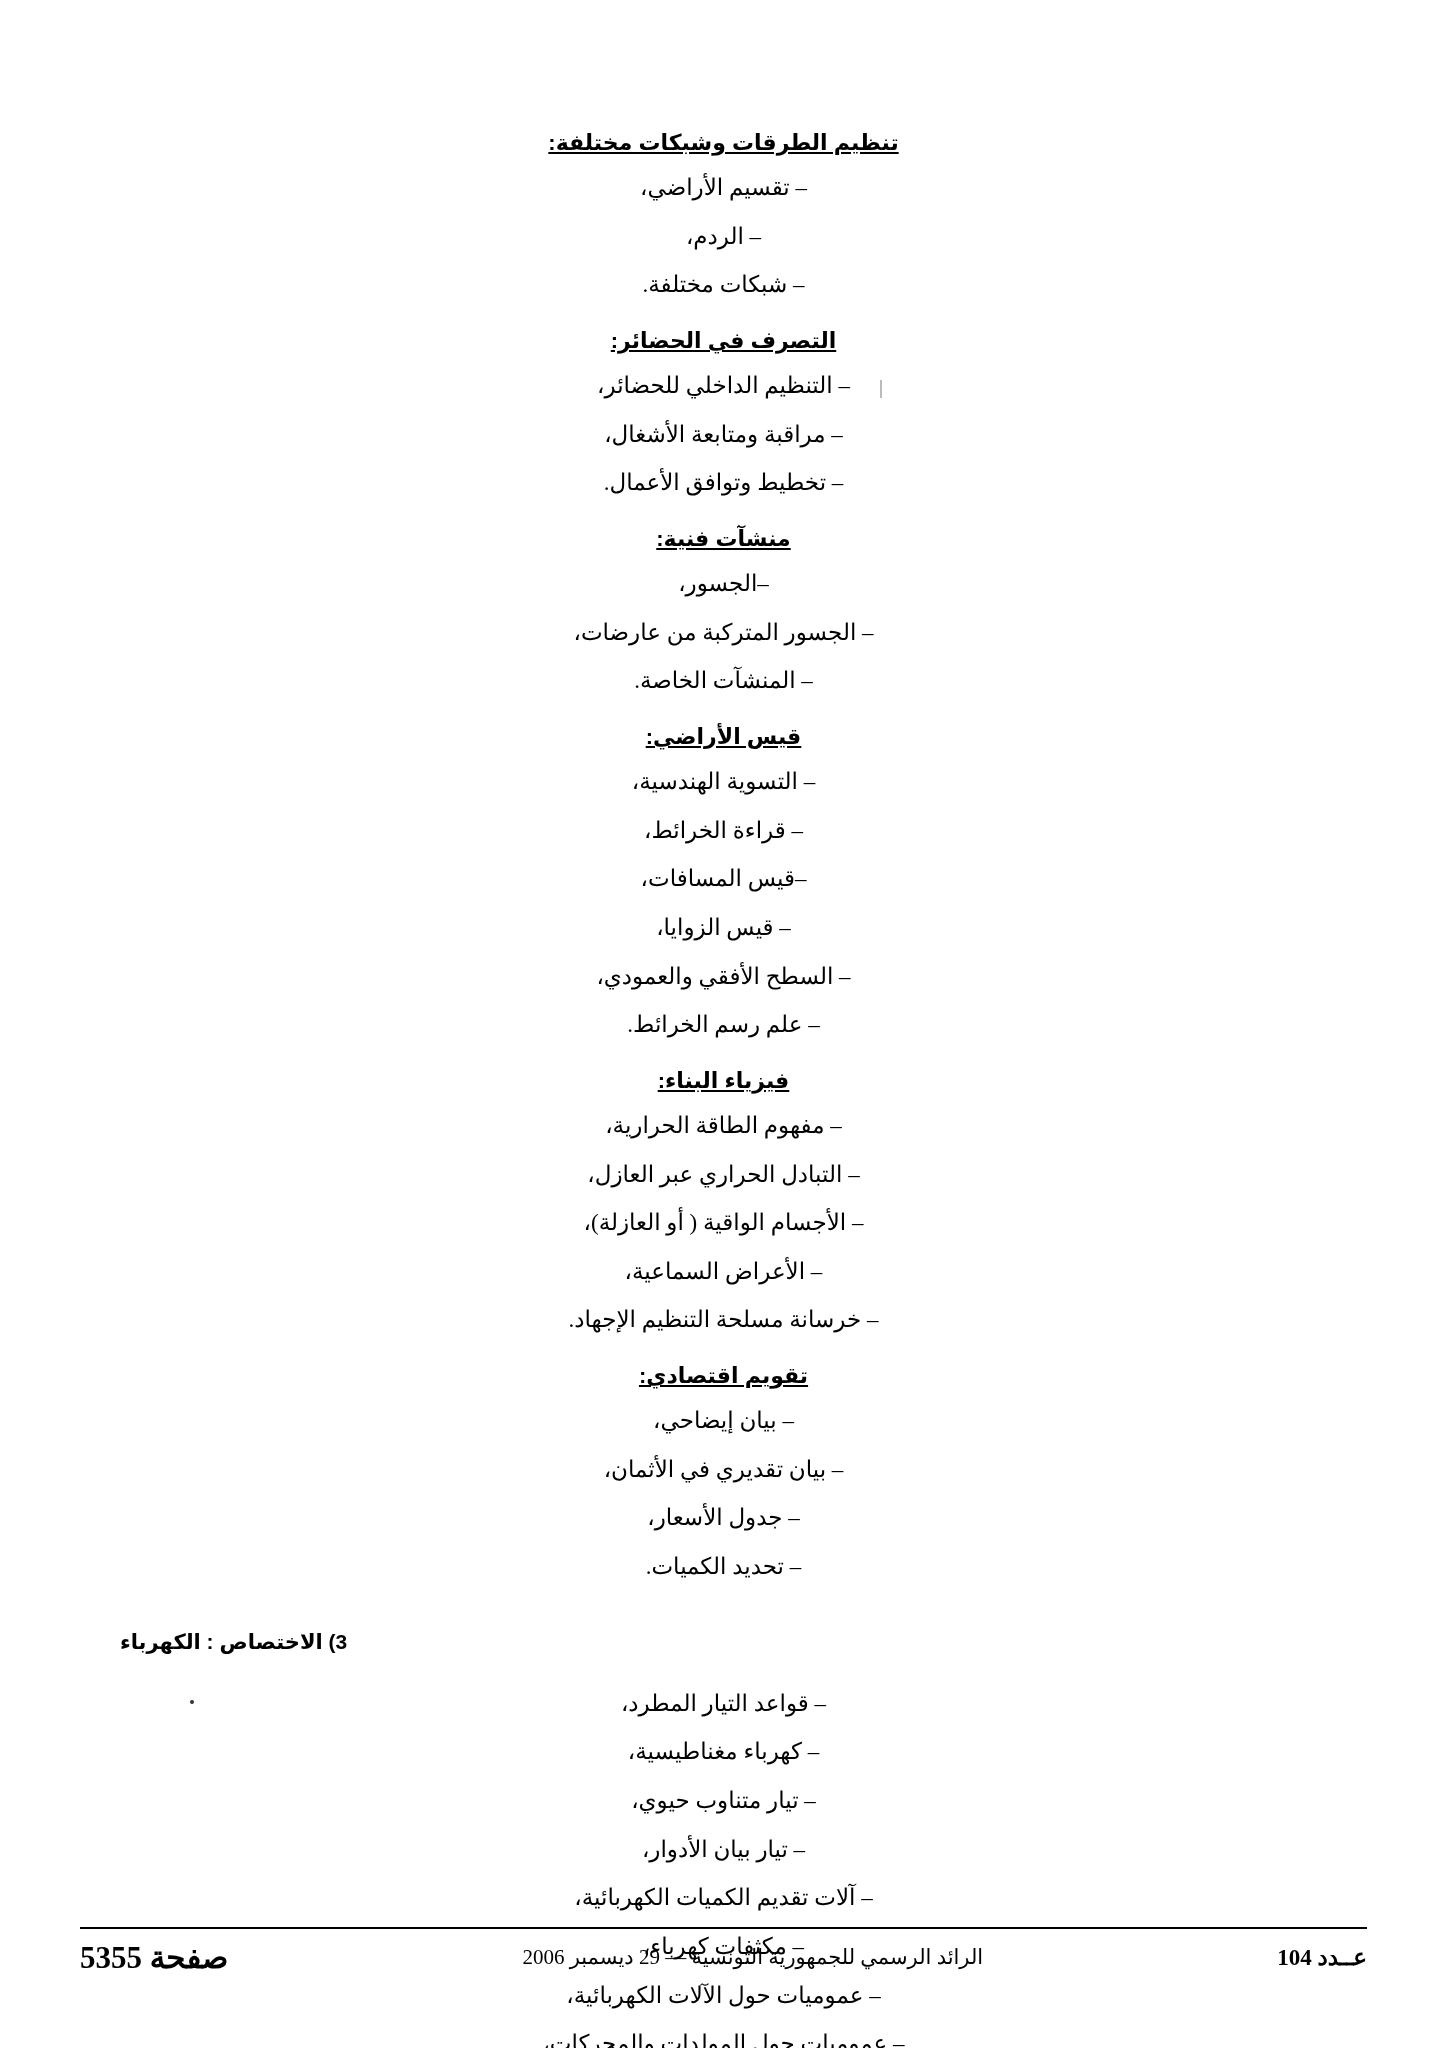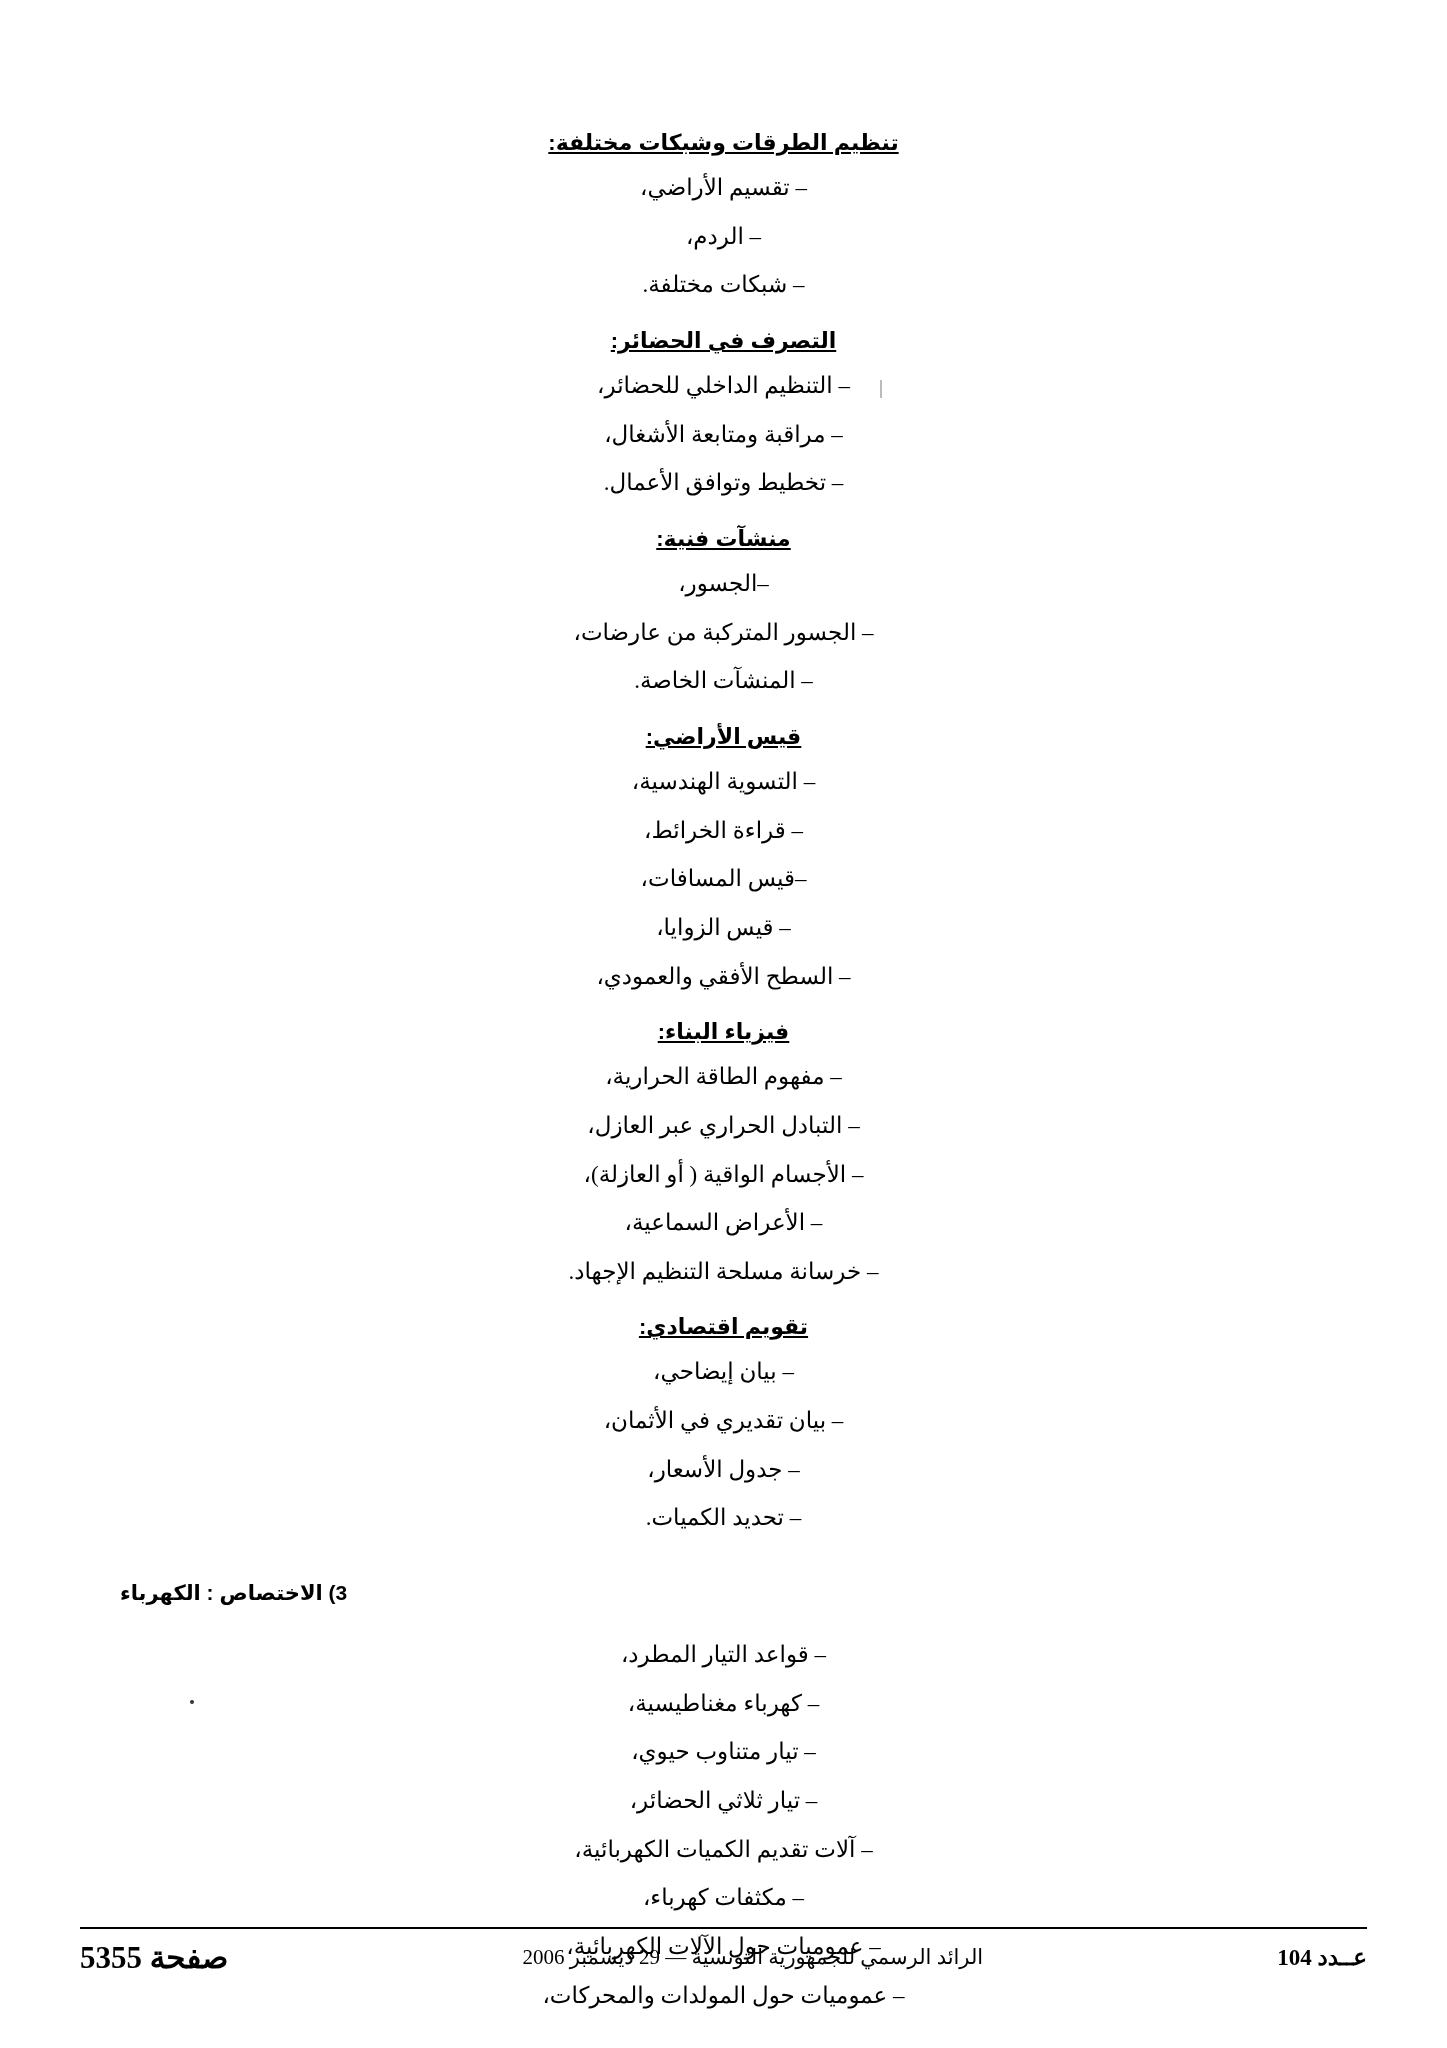--- a/index.html
+++ b/index.html
@@ -139,20 +139,21 @@
       <p class="item">– المنشآت الخاصة.</p>
     </div>
 
     <div class="block">
       <p class="block-title">قيس الأراضي:</p>
       <p class="item">– التسوية الهندسية،</p>
       <p class="item">– قراءة الخرائط،</p>
       <p class="item">–قيس المسافات،</p>
       <p class="item">– قيس الزوايا،</p>
       <p class="item">– السطح الأفقي والعمودي،</p>
+      <p class="item">– علم رسم الخرائط.</p>
     </div>
 
     <div class="block">
       <p class="block-title">فيزياء البناء:</p>
       <p class="item">– مفهوم الطاقة الحرارية،</p>
       <p class="item">– التبادل الحراري عبر العازل،</p>
       <p class="item">– الأجسام الواقية ( أو العازلة)،</p>
       <p class="item">– الأعراض السماعية،</p>
       <p class="item">– خرسانة مسلحة التنظيم الإجهاد.</p>
     </div>
@@ -164,21 +165,21 @@
       <p class="item">– جدول الأسعار،</p>
       <p class="item">– تحديد الكميات.</p>
     </div>
 
     <p class="section-heading">3) الاختصاص : الكهرباء</p>
 
     <div class="block">
       <p class="item">– قواعد التيار المطرد،</p>
       <p class="item">– كهرباء مغناطيسية،</p>
       <p class="item">– تيار متناوب حيوي،</p>
-      <p class="item">– تيار ثلاثي الحضائر،</p>
+      <p class="item">– تيار بيان الأدوار،</p>
       <p class="item">– آلات تقديم الكميات الكهربائية،</p>
       <p class="item">– مكثفات كهرباء،</p>
       <p class="item">– عموميات حول الآلات الكهربائية،</p>
       <p class="item">– عموميات حول المولدات والمحركات،</p>
     </div>
 
   </div>
 
   <div class="footer">
     <div class="footer-rule"></div>

